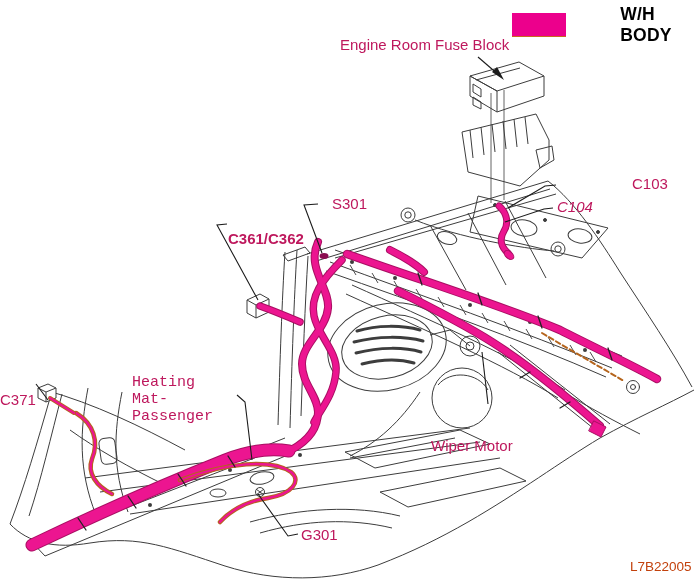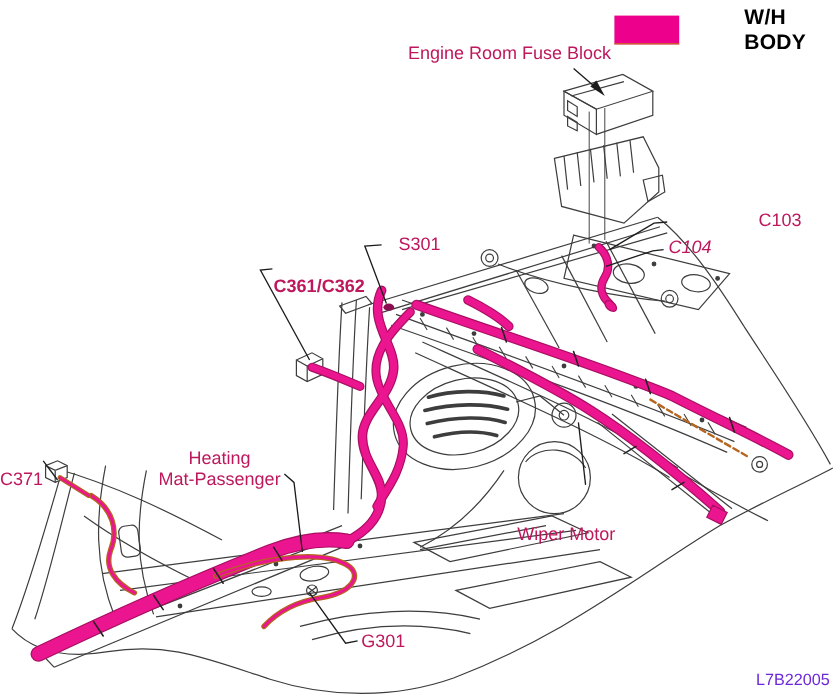--- a/index.html
+++ b/index.html
@@ -1,24 +1,24 @@
 <!DOCTYPE html>
 <html><head>
 <meta charset="utf-8">
 <style>
   html,body{margin:0;padding:0;background:#ffffff;}
   .page{position:relative;width:700px;height:581px;background:#ffffff;overflow:hidden;
         font-family:"Liberation Sans", sans-serif;color:#111;}
   .diagram-svg{position:absolute;left:0;top:0;}
   .callout{position:absolute;font-size:15px;color:#be185d;white-space:pre-line;line-height:1.12;}
-  .callout.right{text-align:center;}
+  .callout.right{text-align:left;font-family:Liberation Mono, monospace;}
   .legend{position:absolute;left:512px;top:4px;display:flex;align-items:center;gap:46px;}
   .legend-swatch{width:62px;height:23px;background:#EC008C;border-bottom:1px solid #c96a1e;}
   .legend-label{margin-left:8px;font-size:17.5px;font-weight:700;letter-spacing:.2px;color:#000;}
-  .figure-code{position:absolute;left:630px;top:559px;font-size:13.5px;color:#6d28d9;}
+  .figure-code{position:absolute;left:630px;top:559px;font-size:13.5px;color:#c2410c;}
 </style>
 </head>
 <body>
 
 <div class="page">
 
   <svg class="diagram-svg" width="700" height="581" viewBox="0 0 700 581">
 
     <g fill="none" stroke="#3d3d3d" stroke-width="1">
 

